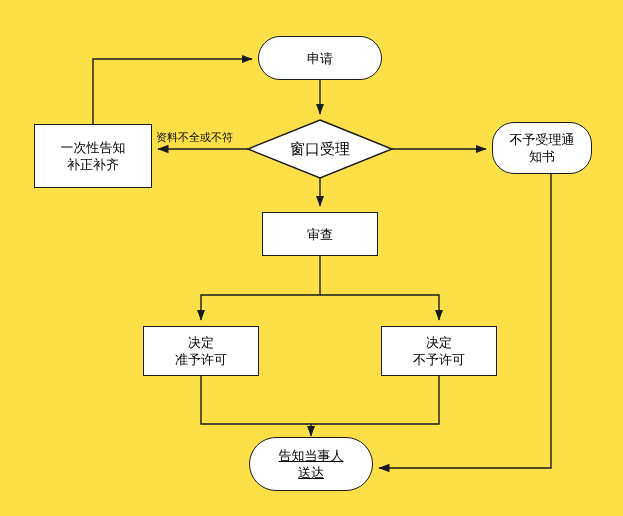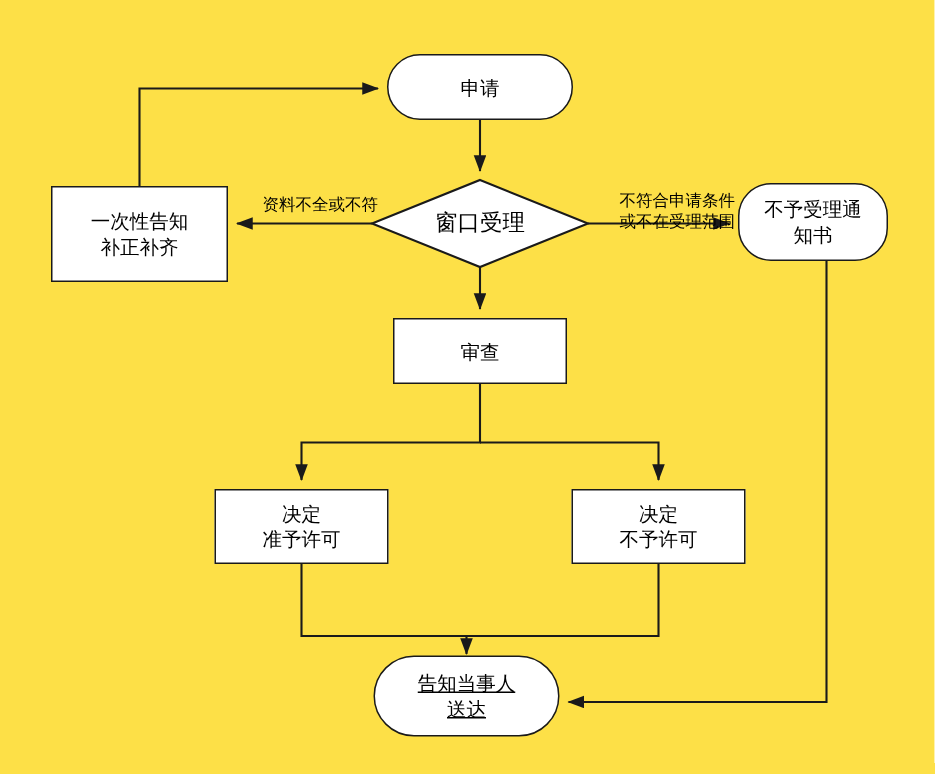--- a/index.html
+++ b/index.html
@@ -50,21 +50,21 @@
     position: relative;
     z-index: 2;
     font-size: 15px;
     line-height: 16px;
   }
   .edge-label {
     position: absolute;
     color: #000000;
     font-size: 11px;
     line-height: 14px;
-    text-align: right;
+    text-align: left;
     white-space: pre-line;
     background: transparent;
   }
 </style>
 </head>
 <body>
 
 <div id="canvas">
 
   <svg class="edges" viewBox="0 0 623 516">
@@ -128,16 +128,14 @@
 不予许可</span>
   </div>
 
   <div class="node stadium" style="left:249px; top:437px; width:124px; height:54px;text-decoration:underline;">
     <span>告知当事人
 送达</span>
   </div>
 
   <div class="edge-label" style="left:156px; top:130px; width:96px;">资料不全或不符</div>
 
-  <div class="edge-label" style="left:386px; top:127px; width:104px;">不符合申请条件
-或不在受理范围</div>
 
 </div>
 
 </body></html>

